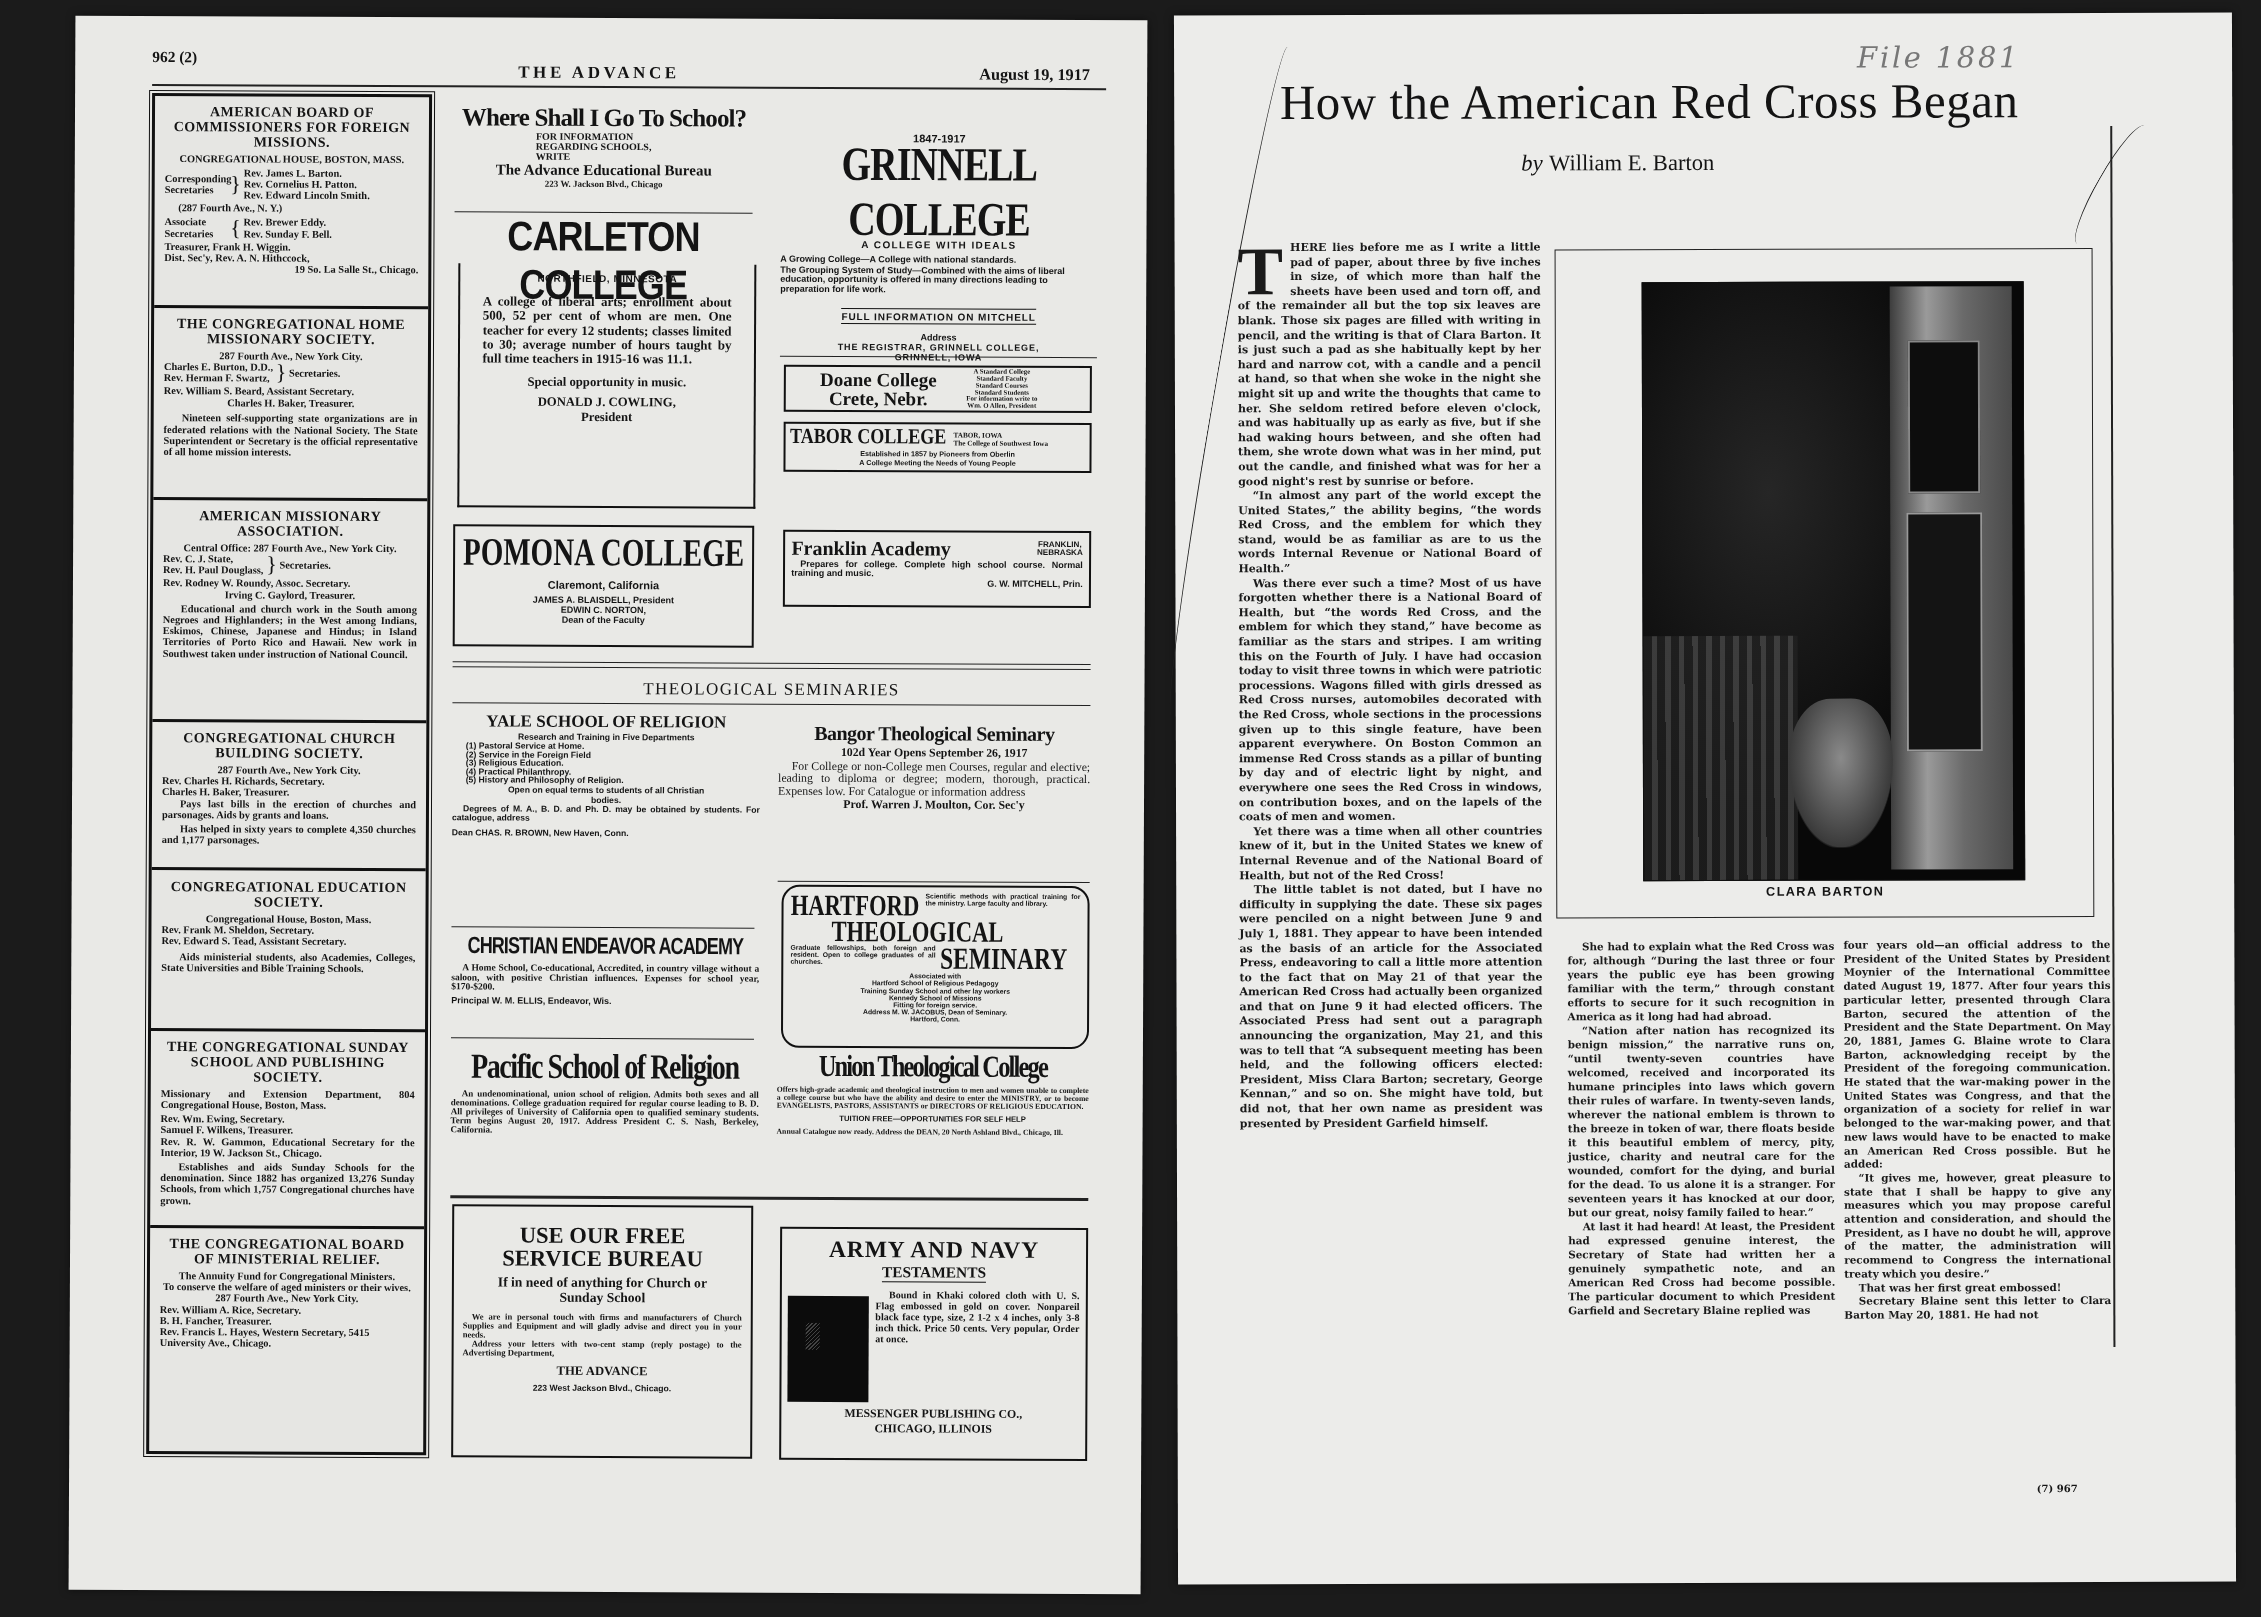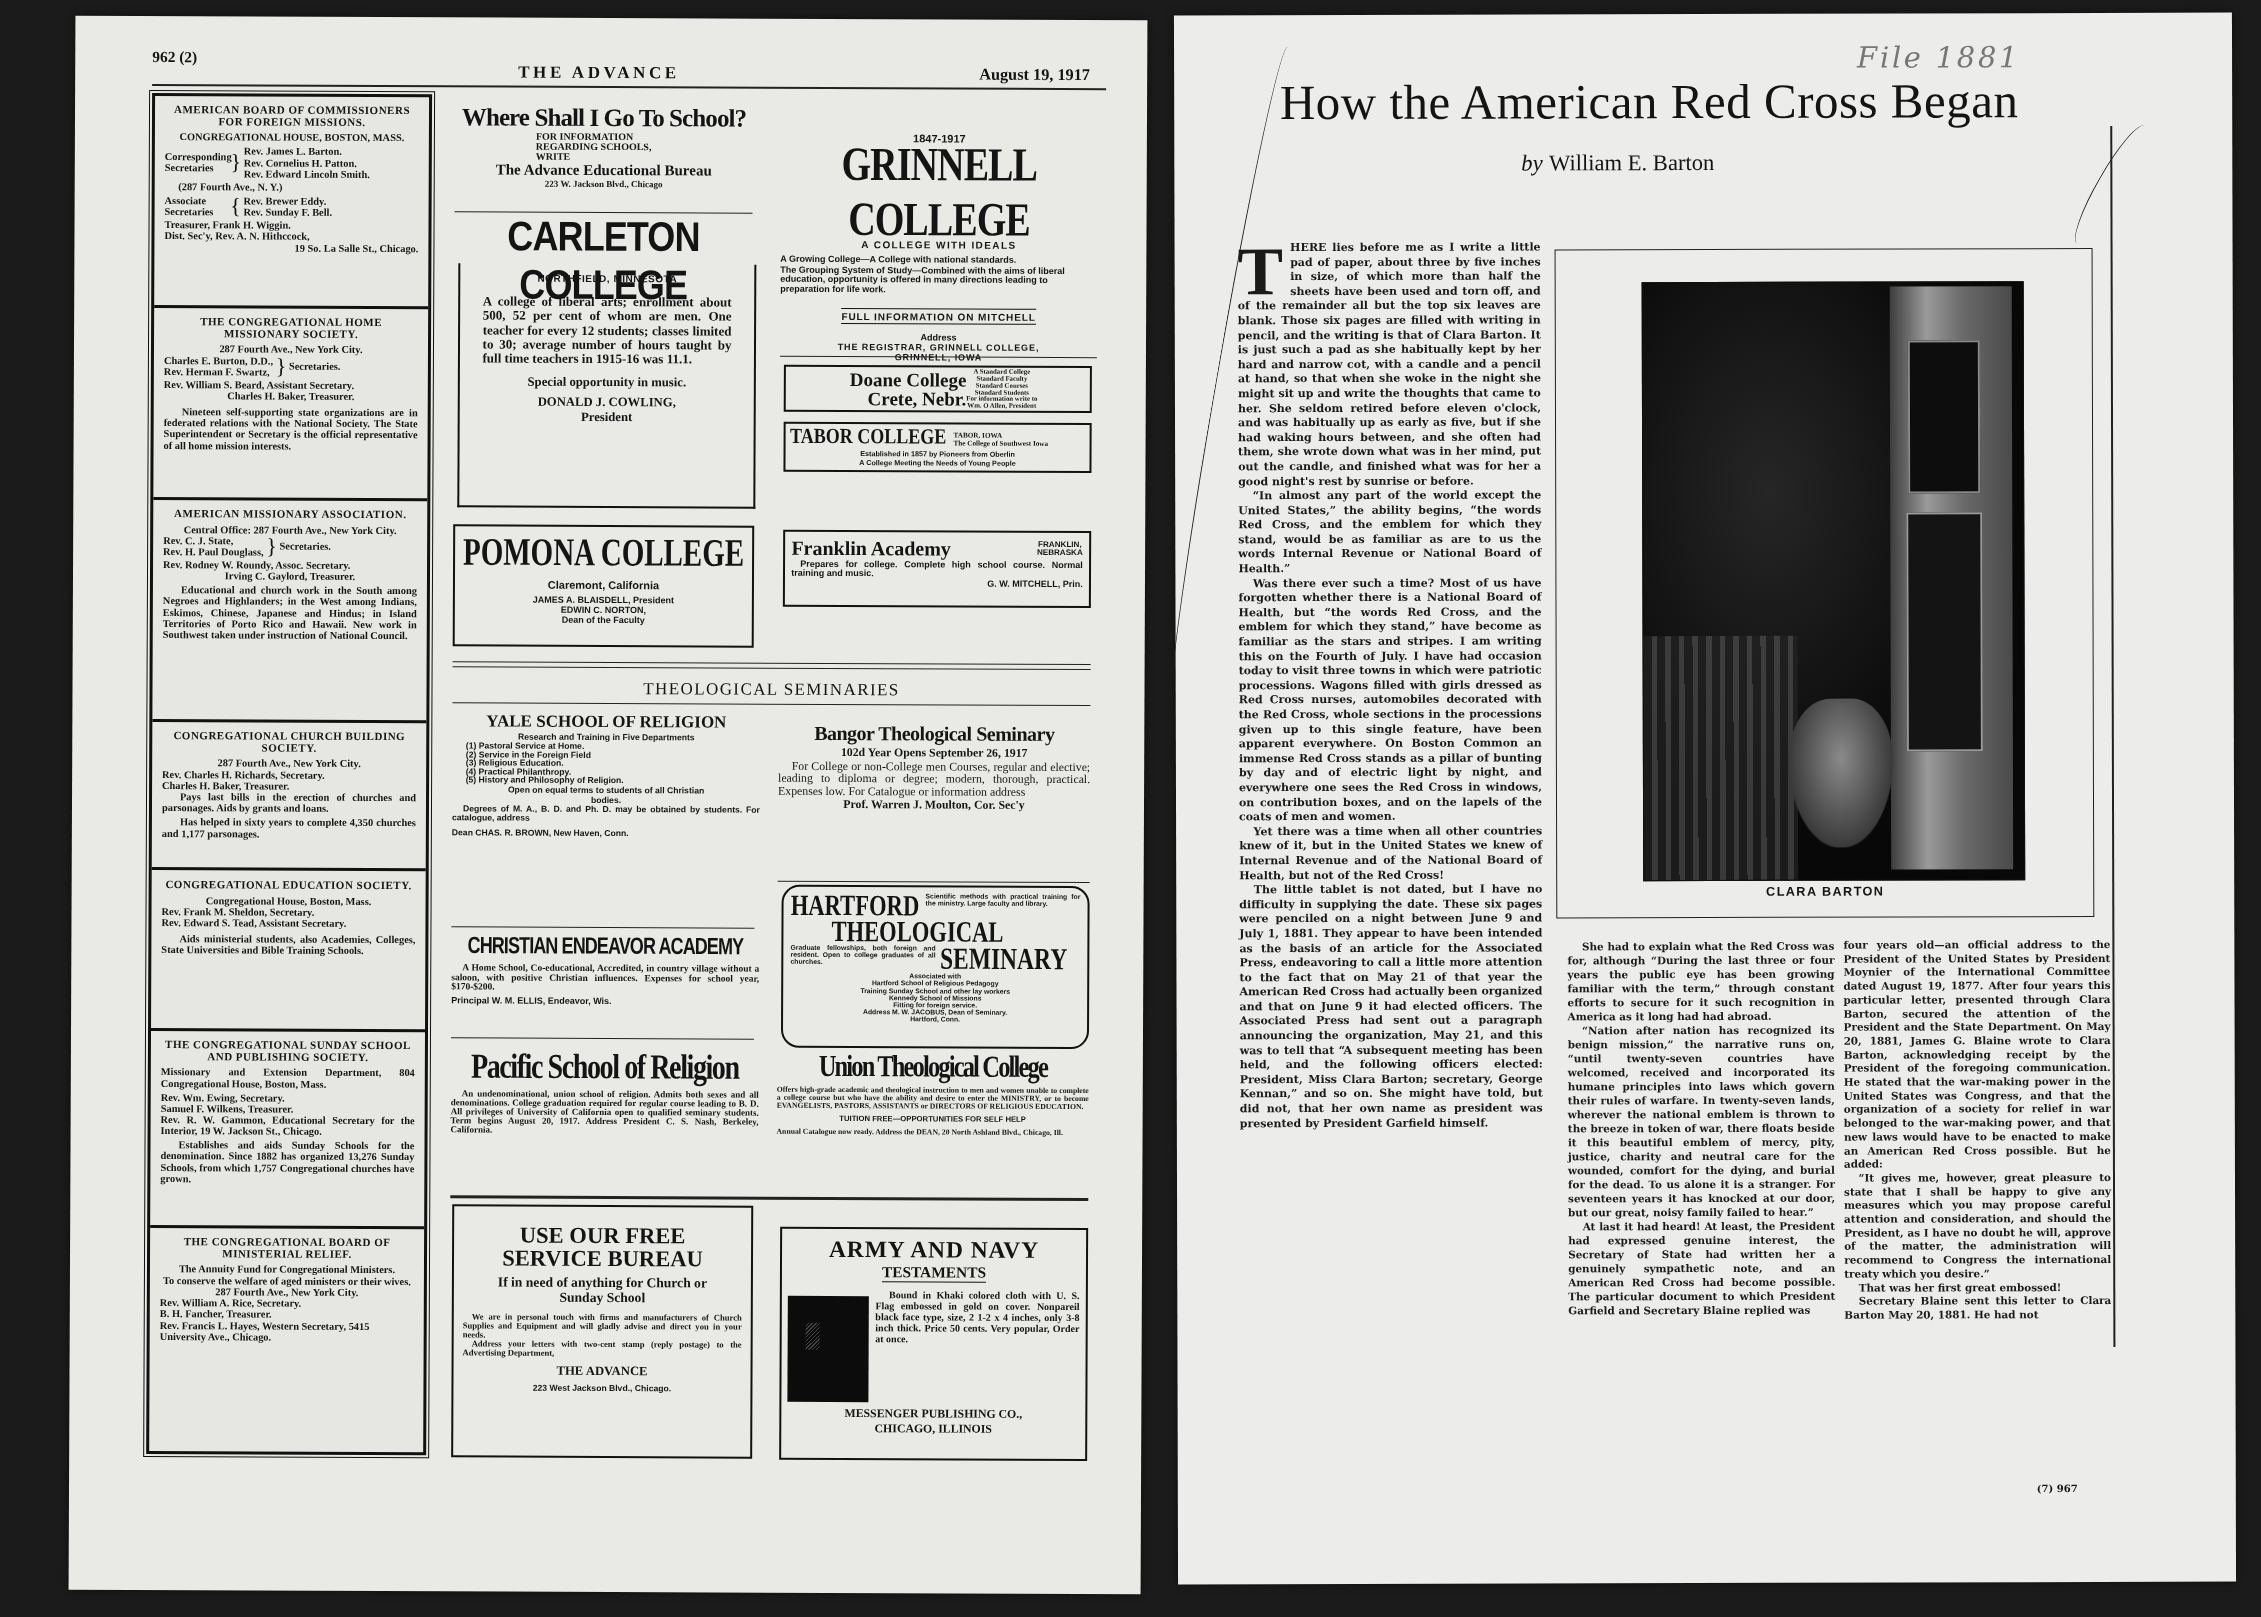--- a/index.html
+++ b/index.html
@@ -9,21 +9,21 @@
   #left-page{left:72px;top:18px;width:1072px;height:1574px;transform:rotate(.25deg)}
   #right-page{left:1176px;top:13.6px;width:1058px;height:1569px;background:#ececea;transform:rotate(-.15deg)}
   .abs{position:absolute}
   .hdr{font-family:"Liberation Serif",serif;font-weight:bold;font-size:17px;letter-spacing:3.6px}
   .rule{position:absolute;height:2.7px;background:#222}
   .thin{height:1.4px}
   
   #societies{left:77px;top:77px;width:280px;height:1361px;border:3.6px solid #111;outline:1.8px solid #111;outline-offset:2.7px;background:#e6e6e3}
   .soc{border-bottom:3.2px solid #111;padding:8.1px 10px 7.2px;font-family:"Liberation Serif",serif;font-size:10.4px;line-height:1.08;font-weight:bold}
   .soc:last-child{border-bottom:none}
-  .soc h3{text-align:center;font-size:11px;letter-spacing:0.5px;margin-bottom:3.6px;font-weight:bold}
+  .soc h3{text-align:center;font-size:14px;letter-spacing:0.5px;margin-bottom:3.6px;font-weight:bold}
   .soc .c{text-align:center}
   .soc p{margin-bottom:2.7px;text-align:justify}
   .soc .ind{text-indent:18px}
   .brace{display:flex;align-items:center;gap:2.7px;margin-bottom:1.8px}
   .brace .b{font-size:22px;font-weight:normal;line-height:.9}
   
   .ad{position:absolute;font-family:"Liberation Sans",sans-serif;text-align:center;font-weight:bold}
   .box{border:2.7px solid #111}
   .bigtitle{font-family:"Liberation Sans",sans-serif;font-weight:bold;letter-spacing:-0.9px}
   .serifb{font-family:"Liberation Serif",serif;font-weight:bold}
@@ -182,21 +182,21 @@
     <p style="text-align:left;font-size:9px;line-height:1.05">A Growing College—A College with national standards.</p>
     <p style="text-align:left;font-size:9px;line-height:1.05;margin-top:1.8px">The Grouping System of Study—Combined with the aims of liberal education, opportunity is offered in many directions leading to preparation for life work.</p>
     <div style="font-size:10px;letter-spacing:0.9px;margin-top:13.6px;border-top:1.4px solid #111;border-bottom:1.4px solid #111;display:inline-block;padding:1.8px 0">FULL INFORMATION ON MITCHELL</div>
     <div style="font-size:9px;margin-top:7.2px">Address</div>
     <div style="font-size:9px;letter-spacing:0.9px">THE REGISTRAR, GRINNELL COLLEGE,</div>
     <div style="font-size:9px;letter-spacing:0.9px">GRINNELL, IOWA</div>
   </div>
   <div class="rule thin" style="left:706px;top:337px;width:317px"></div>
 
   <div class="ad box" style="left:710px;top:346px;width:308px;height:47px;display:flex;align-items:center;padding:0 4.5px">
-    <div class="serifb" style="font-size:19px;line-height:1;text-align:right;width:176px">
+    <div class="serifb" style="font-size:19px;line-height:1;text-align:center;width:176px">
       <div>Doane College</div>
       <div>Crete, Nebr.</div>
     </div>
     <div class="serifb" style="font-size:6.8px;line-height:1">
       <div>A Standard College</div>
       <div>Standard Faculty</div>
       <div>Standard Courses</div>
       <div>Standard Students</div>
       <div>For information write to</div>
       <div>Wm. O Allen, President</div>

